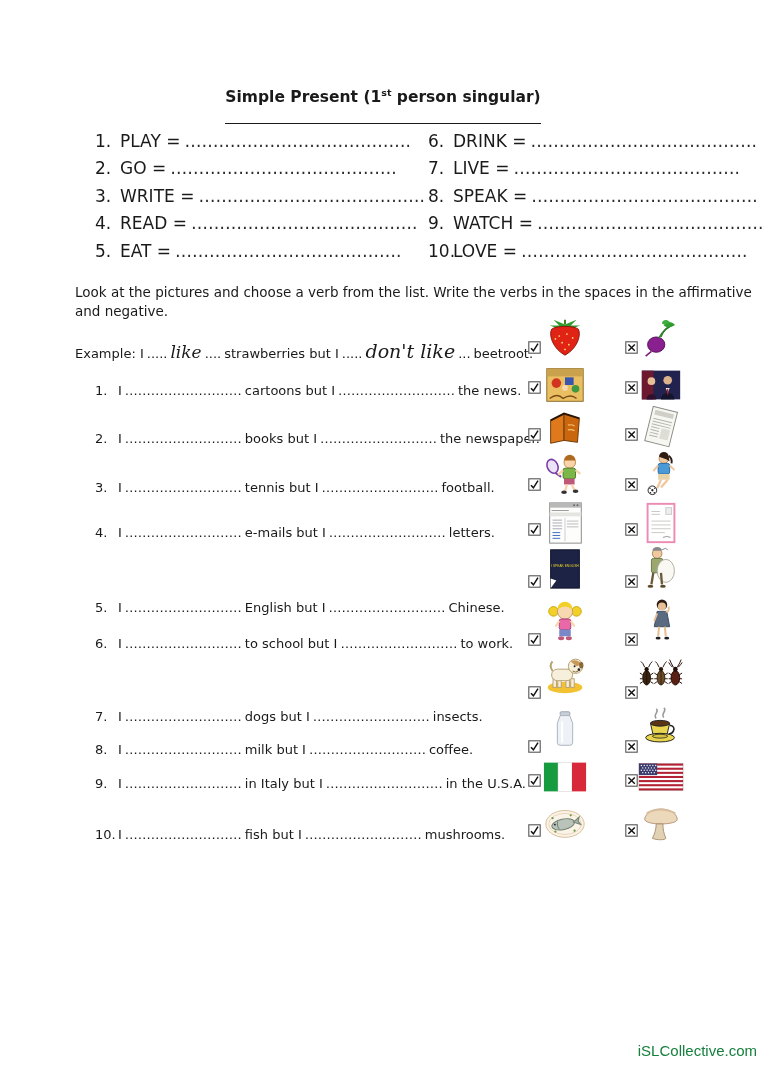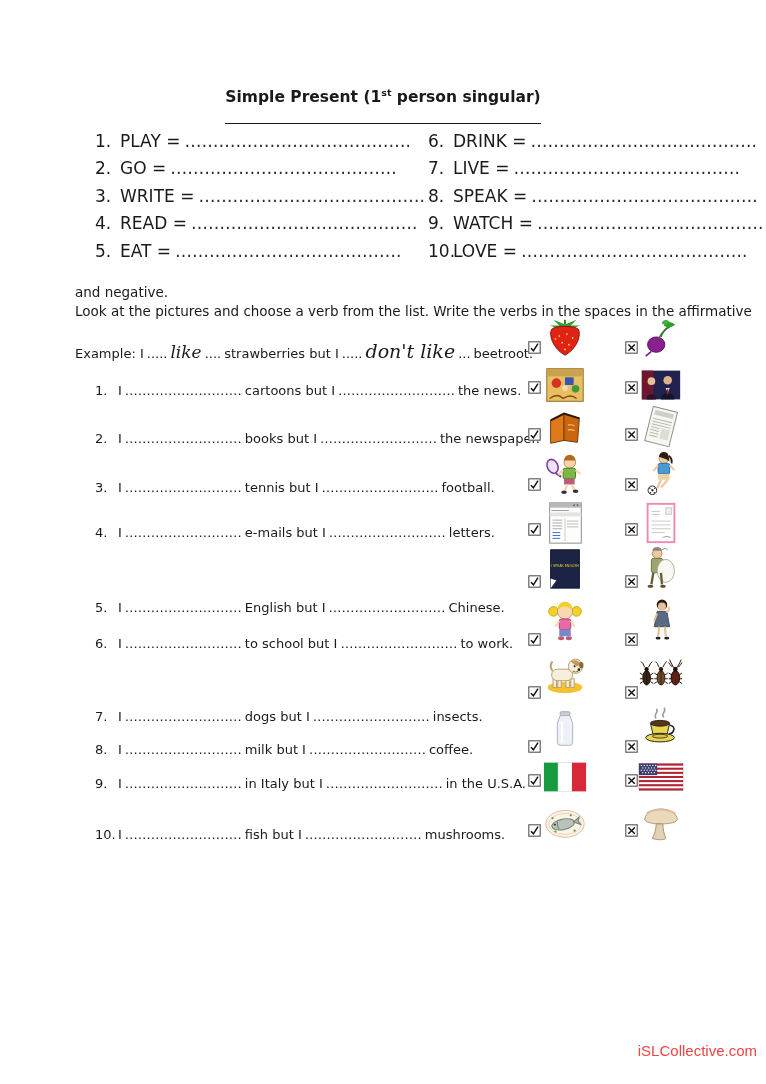--- a/index.html
+++ b/index.html
@@ -22,21 +22,21 @@
   .sentence { position:absolute; left:95px; font-size:13px; white-space:nowrap; }
   .sentence.example { left:75px; }
   .snum { display:inline-block; width:23px; }
   .seg { margin-right:3px; }
   .script { font-family:"DejaVu Serif",serif; font-style:italic; }
   .w1 { font-size:17px; }
   .w2 { font-size:19px; }
   .cb  { position:absolute; width:13px; height:13px; }
   .pic { position:absolute; width:46px; height:46px; }
   .watermark { position:absolute; right:9px; top:1042px; font-size:15px;
-               color:#ef4444; font-family:"Liberation Sans",sans-serif; }
+               color:#15803d; font-family:"Liberation Sans",sans-serif; }
   .defs-holder { position:absolute; width:0; height:0; overflow:hidden; }
 </style>
 </head>
 <body>
 
 <div class="page">
 
   <div class="title">
     <span class="t-inner"><span>Simple Present (1</span><sup>st</sup><span> person singular)</span></span>
   </div>
@@ -51,22 +51,22 @@
     </div>
   <div class="vcol right">
       <div class="vitem"><span class="vnum">6.</span><span class="vlabel">DRINK =</span><span class="vblank">………………………………….</span></div>
       <div class="vitem"><span class="vnum">7.</span><span class="vlabel">LIVE =</span><span class="vblank">………………………………….</span></div>
       <div class="vitem"><span class="vnum">8.</span><span class="vlabel">SPEAK =</span><span class="vblank">………………………………….</span></div>
       <div class="vitem"><span class="vnum">9.</span><span class="vlabel">WATCH =</span><span class="vblank">………………………………….</span></div>
       <div class="vitem"><span class="vnum">10.</span><span class="vlabel">LOVE =</span><span class="vblank">………………………………….</span></div>
     </div>
 
   <div class="p2-instr">
+    <div>Look at the pictures and choose a verb from the list. Write the verbs in the spaces in the affirmative</div>
     <div>and negative.</div>
-    <div>Look at the pictures and choose a verb from the list. Write the verbs in the spaces in the affirmative</div>
   </div>
 
   <div class="sentence example" style="top:340px">
     <span class="seg">Example: I</span><span class="seg dots">.....</span><span class="seg script w1">like</span><span class="seg dots">....</span><span class="seg">strawberries but I</span><span class="seg dots">.....</span><span class="seg script w2">don't like</span><span class="seg dots">...</span><span class="seg">beetroot.</span>
   </div>
 
   <div class="watermark">iSLCollective.com</div>
 
   <svg class="defs-holder" aria-hidden="true">
     <defs>

